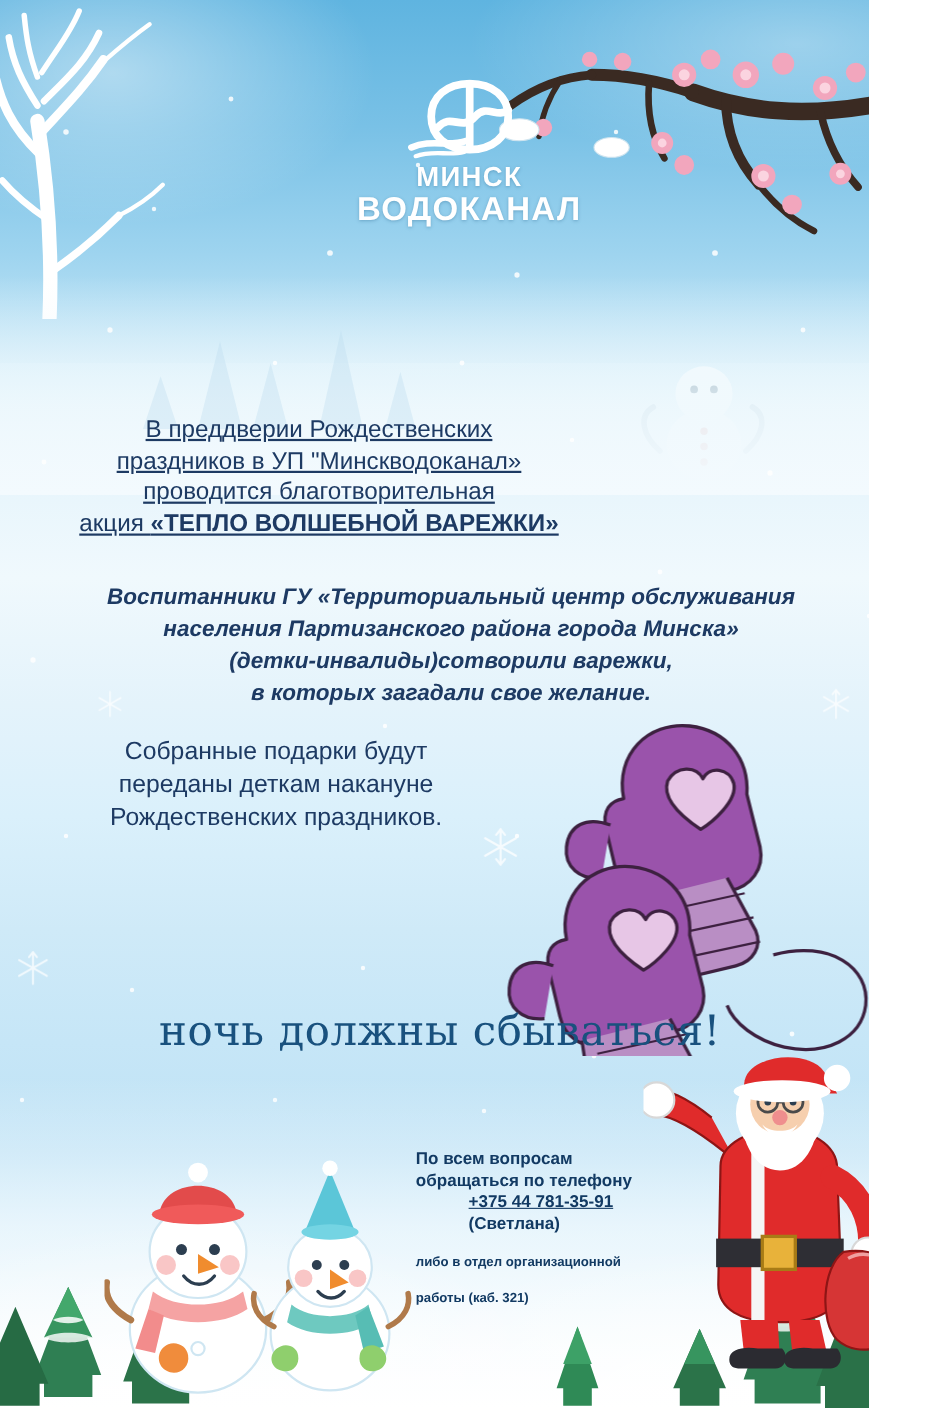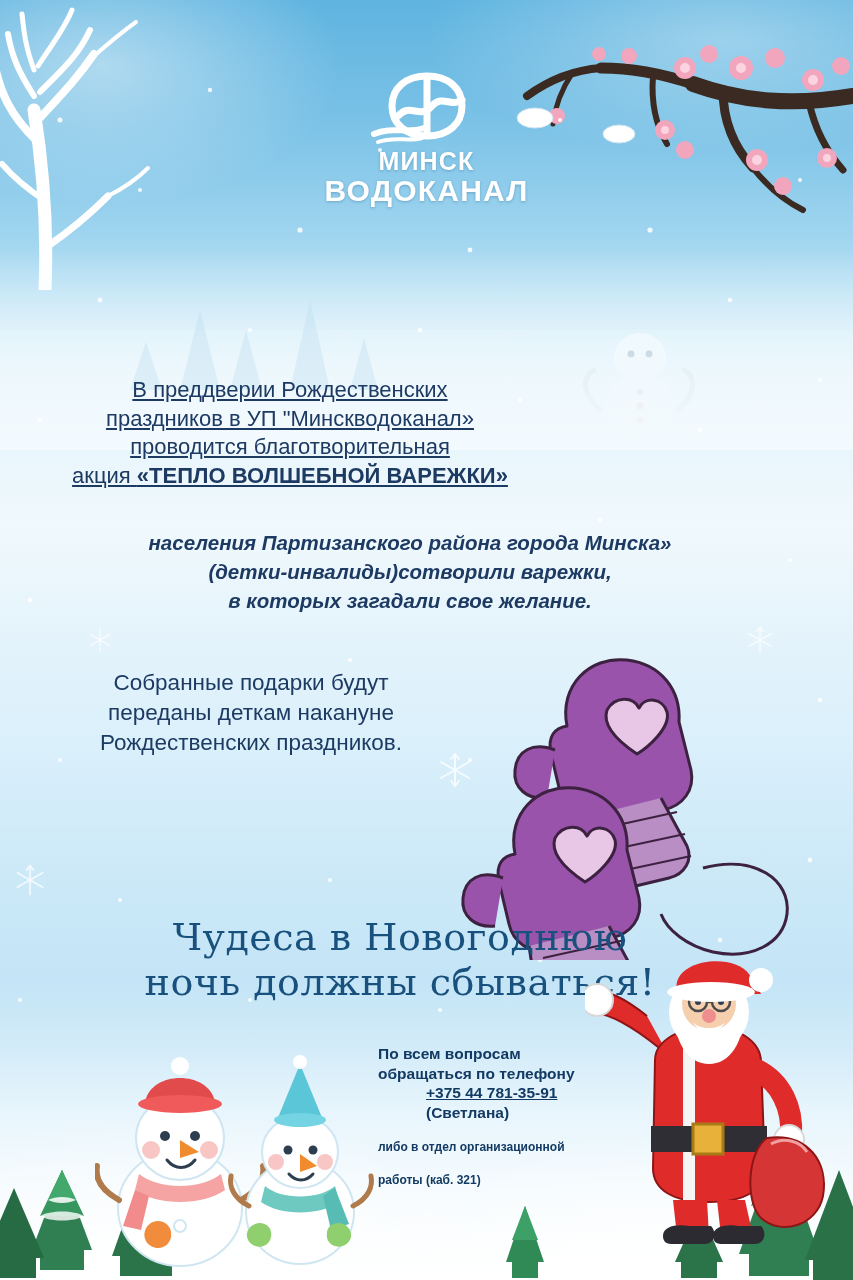--- a/index.html
+++ b/index.html
@@ -9,21 +9,21 @@
   body {
     width: 853px;
     height: 1280px;
     overflow: hidden;
     font-family: "Liberation Sans", sans-serif;
     background: #ffffff;
   }
 
   .poster {
     position: relative;
-    width: 853px;
+    width: 790px;
     height: 1280px;
     overflow: hidden;
     background:
       radial-gradient(ellipse 70% 40% at 50% 4%, rgba(255,255,255,0.55) 0%, rgba(255,255,255,0) 60%),
       linear-gradient(180deg,
         #7cc3e8 0%,
         #8ecdec 6%,
         #a6d9f2 13%,
         #bfe4f6 20%,
         #d4eefa 27%,
@@ -345,34 +345,34 @@
   <div class="block b1">
     <div>В преддверии Рождественских</div>
     <div>праздников в УП "Минскводоканал»</div>
     <div>проводится благотворительная</div>
     <div>
       <span>акция </span><span class="strong">«ТЕПЛО ВОЛШЕБНОЙ ВАРЕЖКИ»</span>
     </div>
   </div>
 
   <div class="block b2">
+    <div>Воспитанники ГУ «Территориальный центр обслуживания</div>
     <div>населения Партизанского района города Минска»</div>
     <div>(детки-инвалиды)сотворили варежки,</div>
     <div>в которых загадали свое желание.</div>
   </div>
 
   <div class="block b3">
     <div>Собранные подарки будут</div>
     <div>переданы деткам накануне</div>
     <div>Рождественских праздников.</div>
   </div>
 
 
   <div class="slogan">
-    <div>Чудеса в Новогоднюю</div>
     <div>ночь должны сбываться!</div>
   </div>
 
   <div class="contacts">
     <div class="c-line1">По всем вопросам</div>
     <div class="c-line2">обращаться по телефону</div>
     <div class="c-phone">
       <u>+375 44 781-35-91</u><span> (Светлана)</span>
     </div>
     <div class="c-small">либо в отдел организационной</div>

